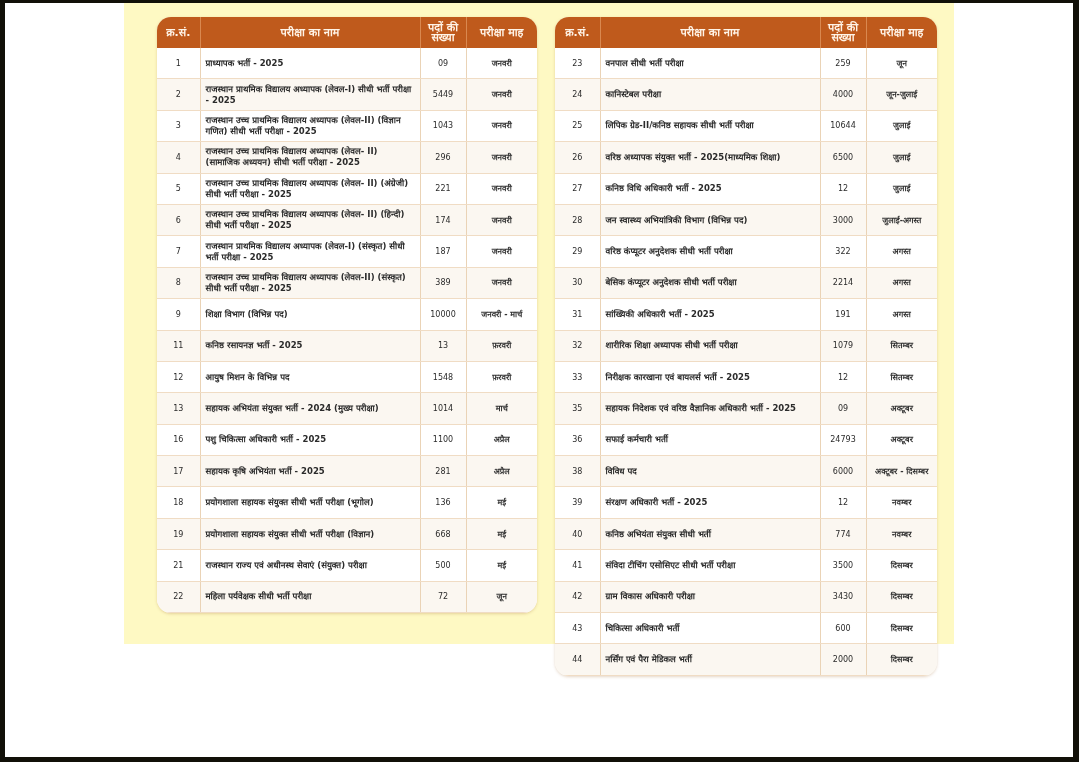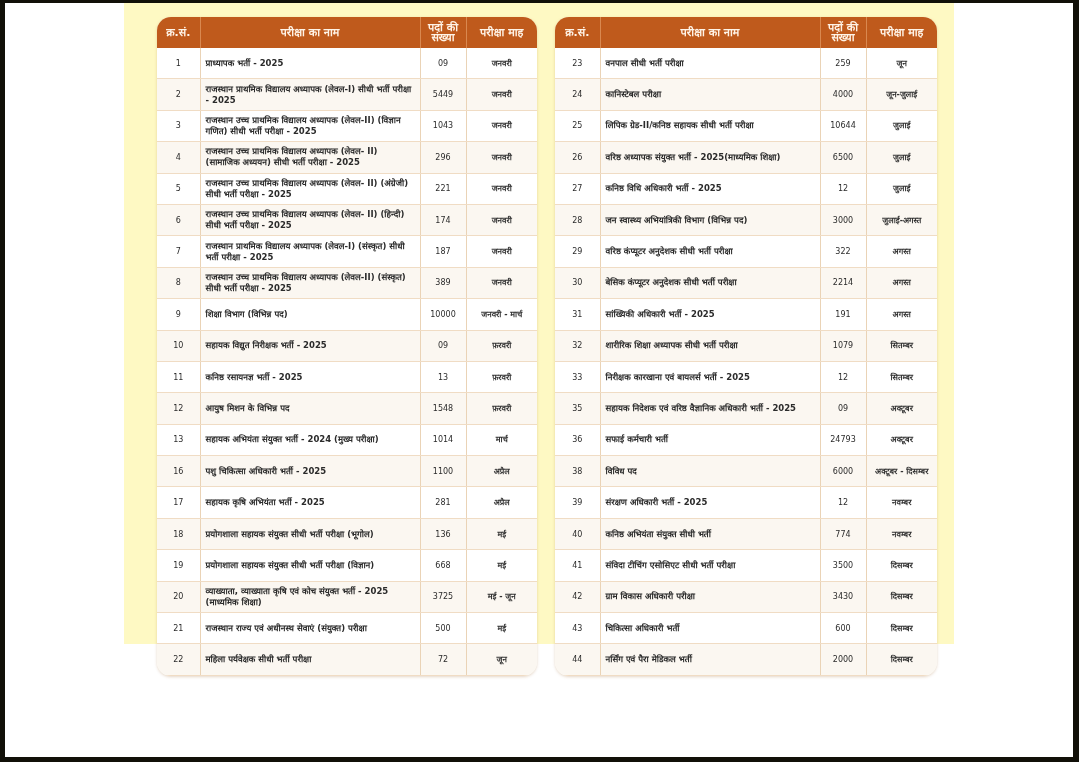--- a/index.html
+++ b/index.html
@@ -98,26 +98,20 @@
               <td class="cnt">389</td>
               <td class="mon">जनवरी</td>
             </tr>
             <tr>
               <td class="num">9</td>
               <td class="name">शिक्षा विभाग (विभिन्न पद)</td>
               <td class="cnt">10000</td>
               <td class="mon">जनवरी - मार्च</td>
             </tr>
             <tr>
-              <td class="num">10</td>
-              <td class="name">सहायक विद्युत निरीक्षक भर्ती - 2025</td>
-              <td class="cnt">09</td>
-              <td class="mon">फ़रवरी</td>
-            </tr>
-            <tr>
               <td class="num">11</td>
               <td class="name">कनिष्ठ रसायनज्ञ भर्ती - 2025</td>
               <td class="cnt">13</td>
               <td class="mon">फ़रवरी</td>
             </tr>
             <tr>
               <td class="num">12</td>
               <td class="name">आयुष मिशन के विभिन्न पद</td>
               <td class="cnt">1548</td>
               <td class="mon">फ़रवरी</td>
@@ -144,26 +138,20 @@
               <td class="num">18</td>
               <td class="name">प्रयोगशाला सहायक संयुक्त सीधी भर्ती परीक्षा (भूगोल)</td>
               <td class="cnt">136</td>
               <td class="mon">मई</td>
             </tr>
             <tr>
               <td class="num">19</td>
               <td class="name">प्रयोगशाला सहायक संयुक्त सीधी भर्ती परीक्षा (विज्ञान)</td>
               <td class="cnt">668</td>
               <td class="mon">मई</td>
-            </tr>
-            <tr>
-              <td class="num">20</td>
-              <td class="name">व्याख्याता, व्याख्याता कृषि एवं कोच संयुक्त भर्ती - 2025 (माध्यमिक शिक्षा)</td>
-              <td class="cnt">3725</td>
-              <td class="mon">मई - जून</td>
             </tr>
             <tr>
               <td class="num">21</td>
               <td class="name">राजस्थान राज्य एवं अधीनस्थ सेवाएं (संयुक्त) परीक्षा</td>
               <td class="cnt">500</td>
               <td class="mon">मई</td>
             </tr>
             <tr>
               <td class="num">22</td>
               <td class="name">महिला पर्यवेक्षक सीधी भर्ती परीक्षा</td>

